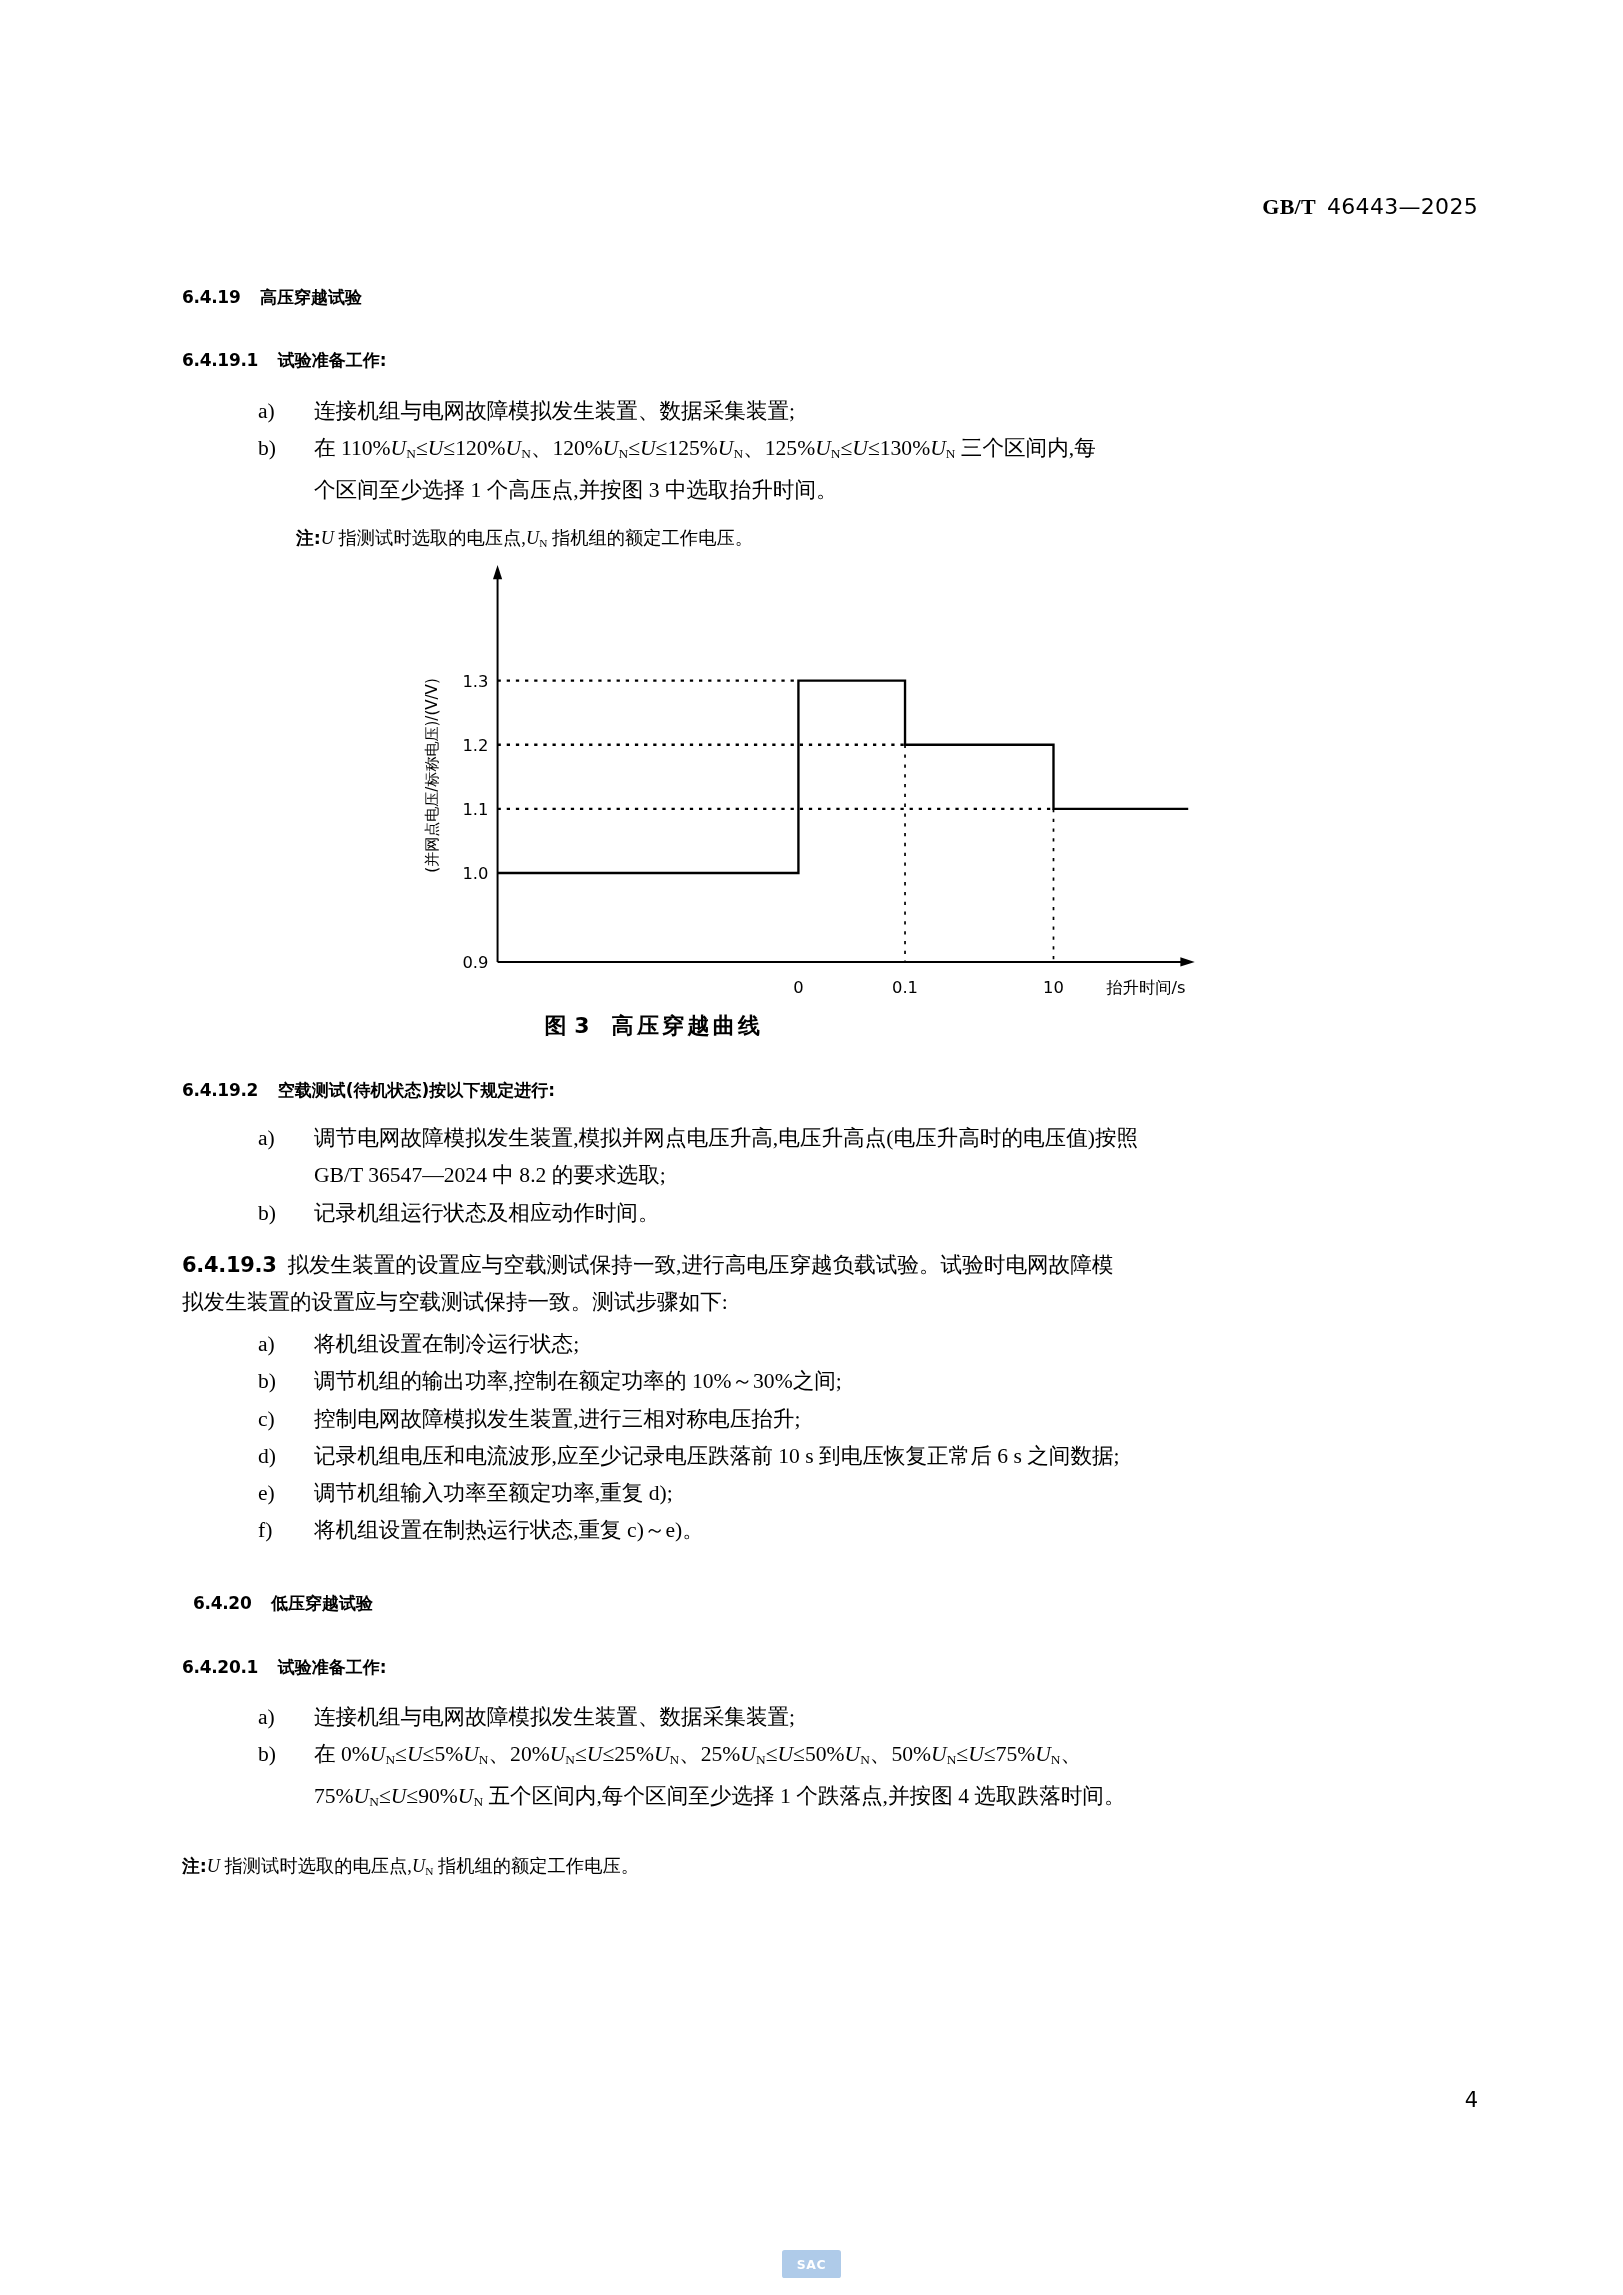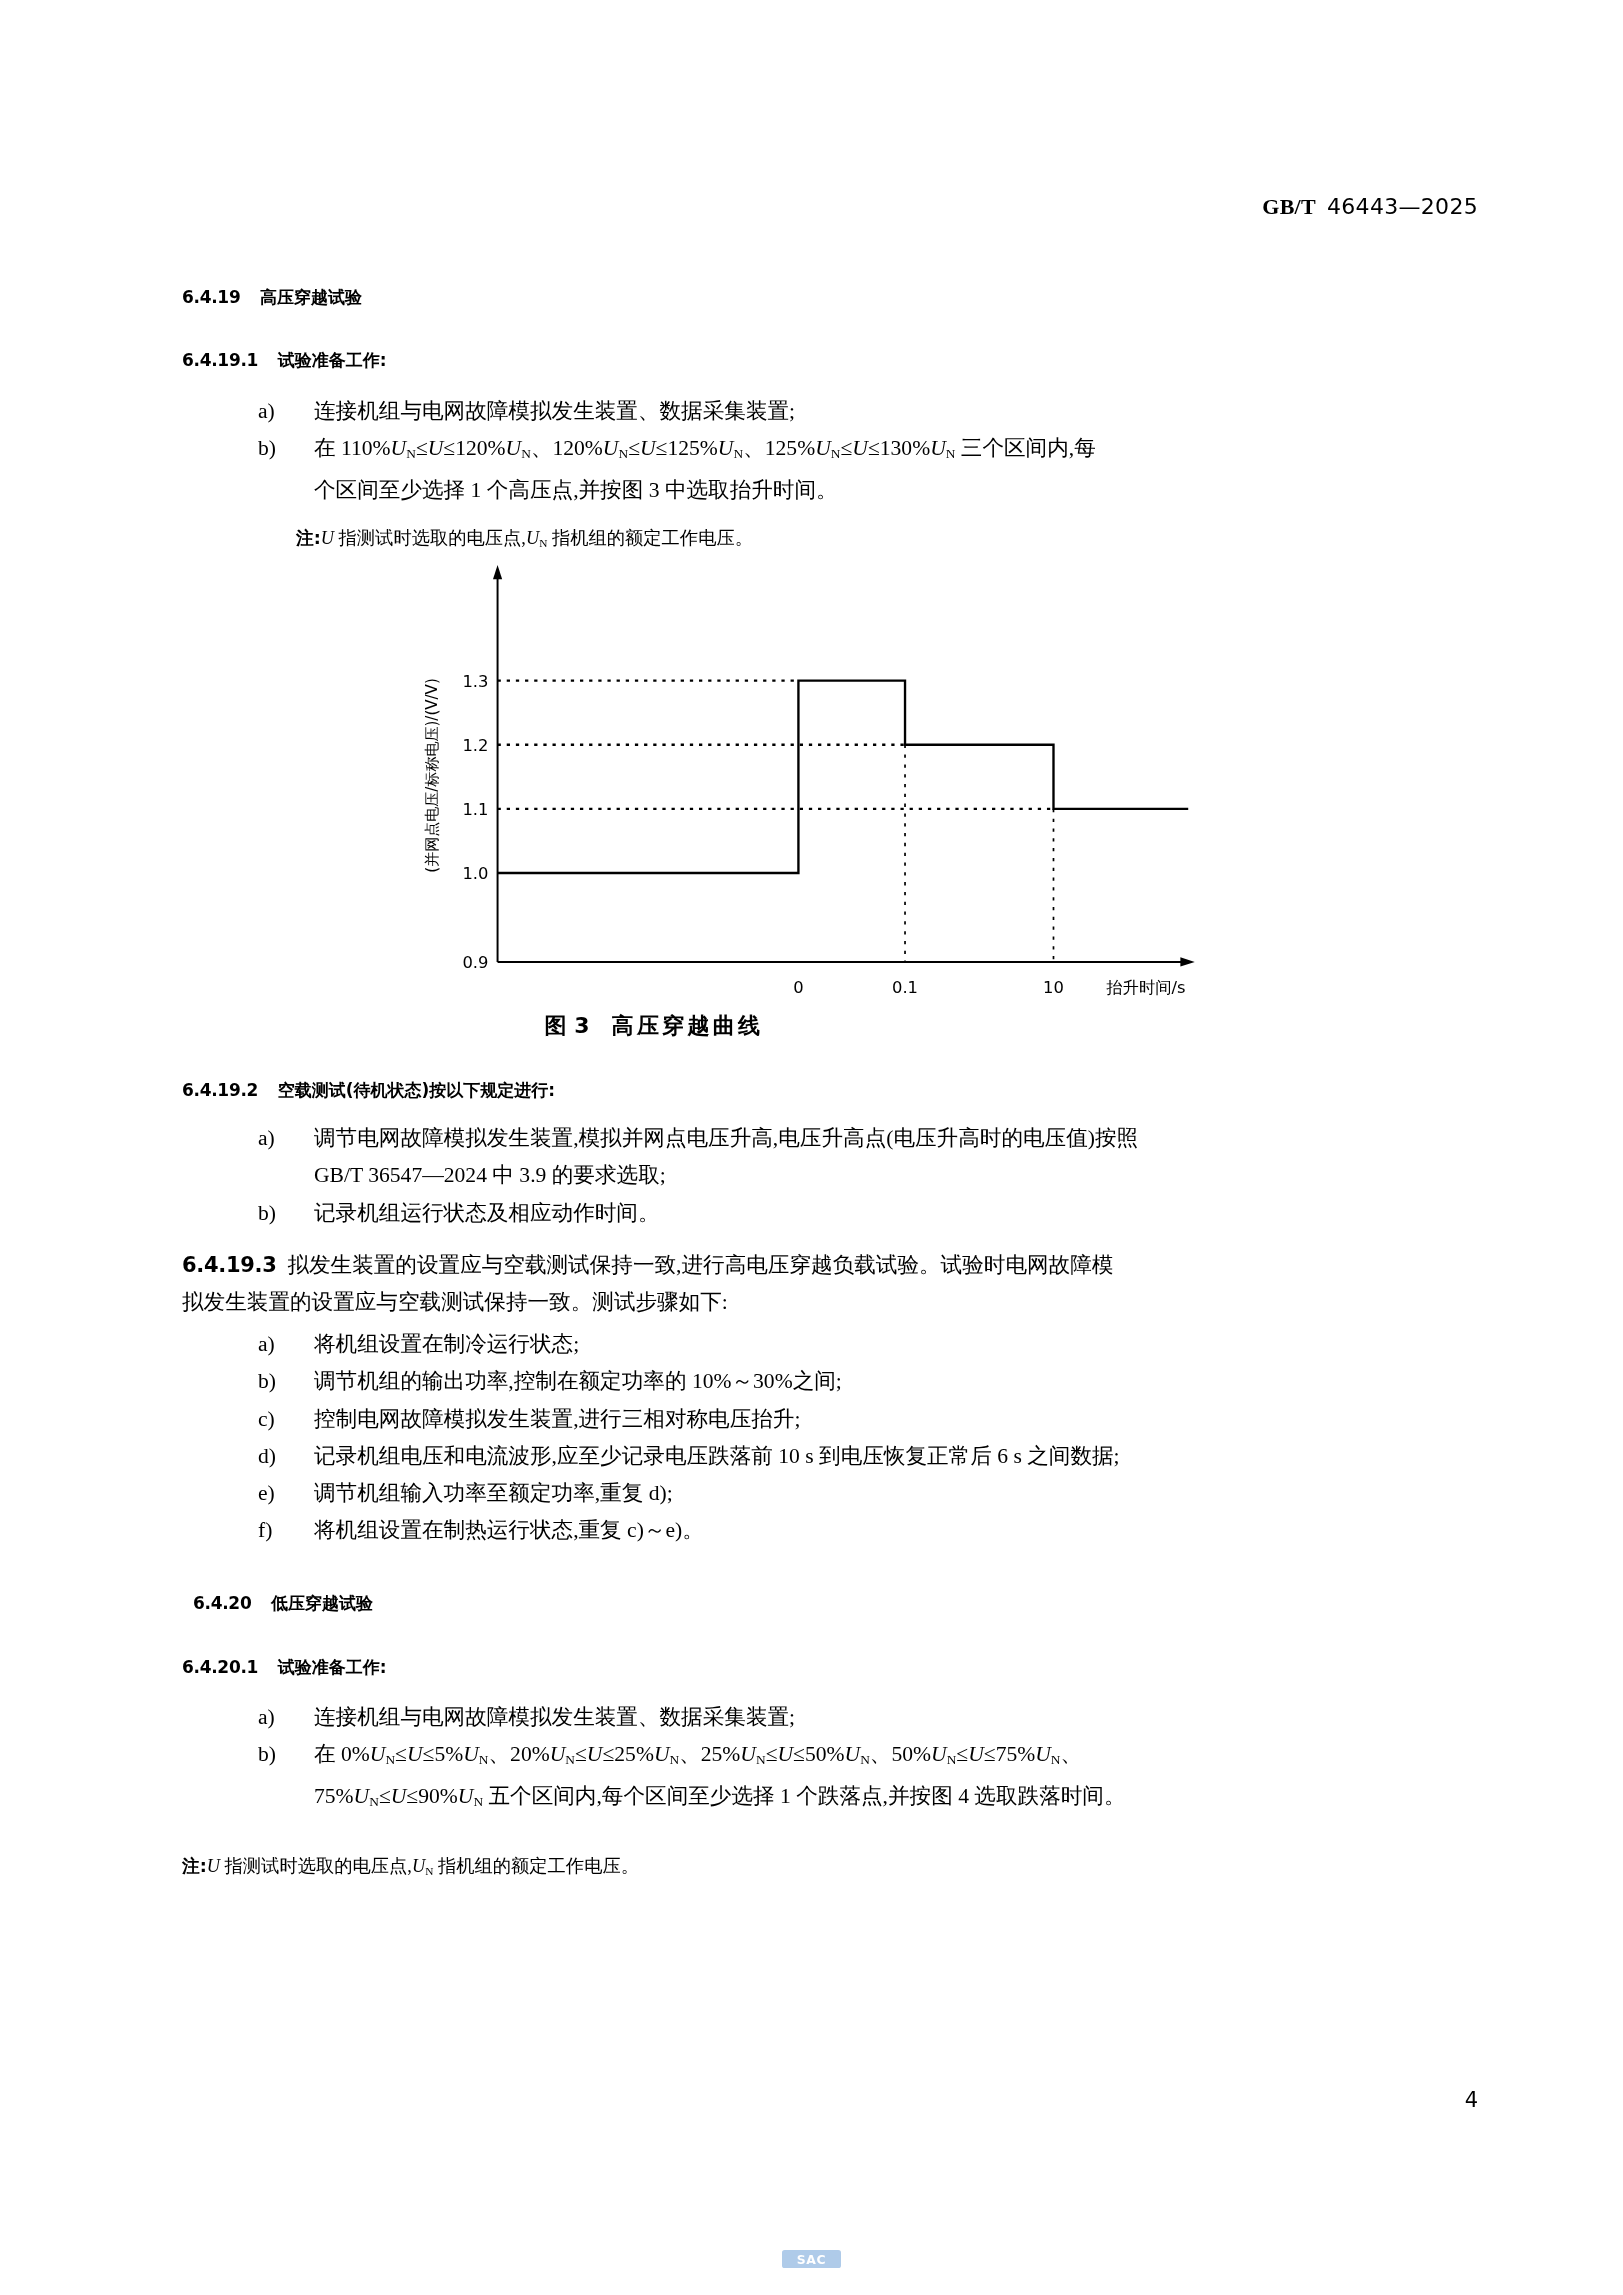--- a/index.html
+++ b/index.html
@@ -128,21 +128,21 @@
     right: 145px;
     top: 2088px;
     font-family: "DejaVu Sans", sans-serif;
     font-size: 21px;
   }
   .watermark {
     position: absolute;
     left: 782px;
     top: 2250px;
     width: 59px;
-    height: 18px;
+    height: 28px;
     background: #a9c7e8;
     border-radius: 2.6px;
     color: #ffffff;
     font-family: "DejaVu Sans", sans-serif;
     font-size: 12.4px;
     font-weight: bold;
     display: flex;
     align-items: center;
     justify-content: center;
     letter-spacing: 0.7px;
@@ -220,21 +220,21 @@
   </div>
 
   <div class="clause" style="left:182px; top:1079px;">
     <span class="cnum">6.4.19.2</span><span class="ctitle">空载测试(待机状态)按以下规定进行:</span>
   </div>
 
   <div class="li" style="left:258px; top:1120px; width:1197px;">
     <span class="marker">a)</span>
     <span class="body">
       <span>调节电网故障模拟发生装置,模拟并网点电压升高,电压升高点(电压升高时的电压值)按照</span><br>
-      <span>GB/T 36547—2024</span><span> 中 3.9 的要求选取;</span>
+      <span>GB/T 36547—2024</span><span> 中 8.2 的要求选取;</span>
     </span>
   </div>
 
   <div class="li" style="left:258px; top:1195px; width:1112px;">
     <span class="marker">b)</span>
     <span class="body">记录机组运行状态及相应动作时间。</span>
   </div>
 
   <div class="para" style="left:182px; top:1247px; width:1315px;">
     <span class="lead">6.4.19.3</span>&nbsp;&nbsp;<span>拟发生装置的设置应与空载测试保持一致,进行高电压穿越负载试验。试验时电网故障模</span><br>

